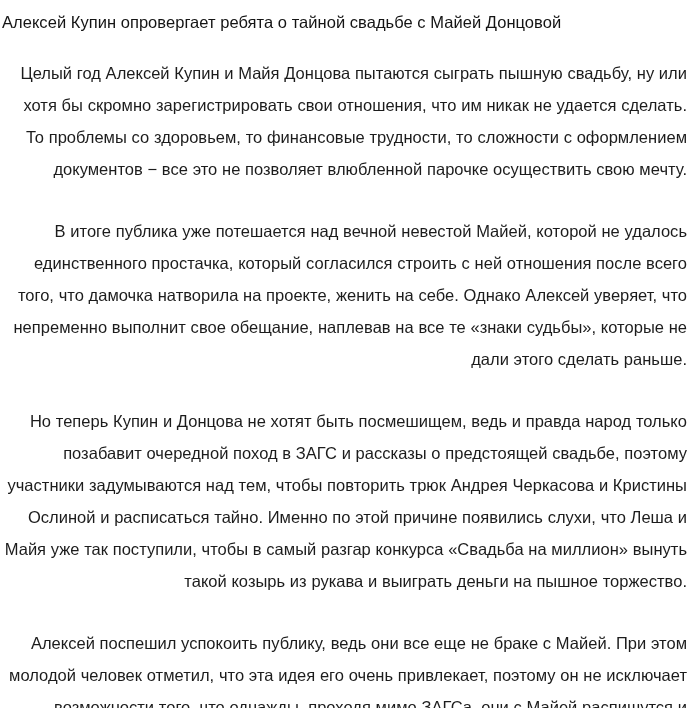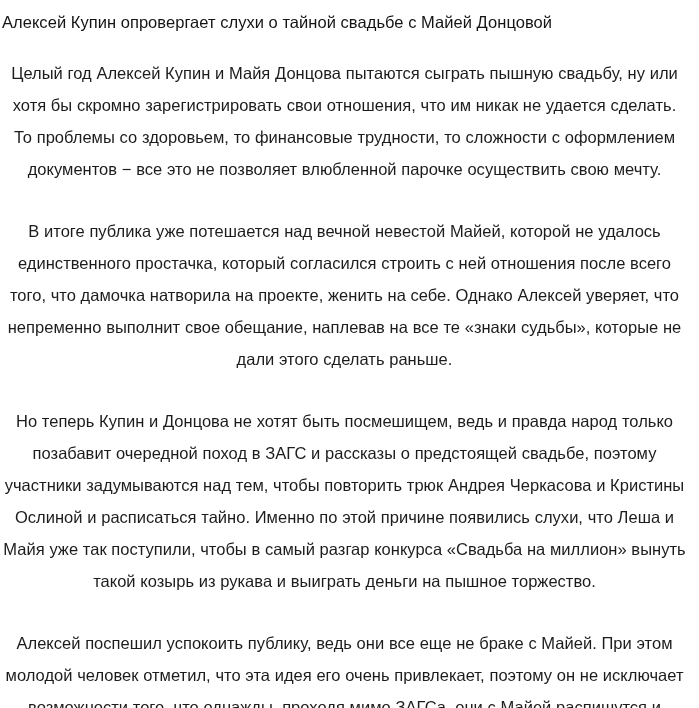--- a/index.html
+++ b/index.html
@@ -29,34 +29,34 @@
     margin: 0 0 19px 0;
     letter-spacing: 0.04px;
     white-space: nowrap;
   }
   .article-body p {
     font-size: 16.5px;
     line-height: 32px;
     font-weight: 400;
     color: #1c1c1c;
     margin: 0 0 30px 0;
-    text-align: center;
+    text-align: right;
     letter-spacing: 0.02px;
     word-spacing: 0.1px;
   }
   .article-body p:last-child {
     margin-bottom: 0;
   }
 </style>
 </head>
 <body>
 
 <article class="article">
 
-  <h1 class="article-title">Алексей Купин опровергает слухи о тайной свадьбе с Майей Донцовой</h1>
+  <h1 class="article-title">Алексей Купин опровергает ребята о тайной свадьбе с Майей Донцовой</h1>
 
   <div class="article-body">
     <p>Целый год Алексей Купин и Майя Донцова пытаются сыграть пышную свадьбу, ну или хотя бы скромно зарегистрировать свои отношения, что им никак не удается сделать. То проблемы со здоровьем, то финансовые трудности, то сложности с оформлением документов − все это не позволяет влюбленной парочке осуществить свою мечту.</p>
     <p>В итоге публика уже потешается над вечной невестой Майей, которой не удалось единственного простачка, который согласился строить с ней отношения после всего того, что дамочка натворила на проекте, женить на себе. Однако Алексей уверяет, что непременно выполнит свое обещание, наплевав на все те «знаки судьбы», которые не дали этого сделать раньше.</p>
     <p>Но теперь Купин и Донцова не хотят быть посмешищем, ведь и правда народ только позабавит очередной поход в ЗАГС и рассказы о предстоящей свадьбе, поэтому участники задумываются над тем, чтобы повторить трюк Андрея Черкасова и Кристины Ослиной и расписаться тайно. Именно по этой причине появились слухи, что Леша и Майя уже так поступили, чтобы в самый разгар конкурса «Свадьба на миллион» вынуть такой козырь из рукава и выиграть деньги на пышное торжество.</p>
     <p>Алексей поспешил успокоить публику, ведь они все еще не браке с Майей. При этом молодой человек отметил, что эта идея его очень привлекает, поэтому он не исключает возможности того, что однажды, проходя мимо ЗАГСа, они с Майей распишутся и никому об этом не расскажут. Но пока этого не произошло. А вот пользователи отметили, что ребята очень изменились за последнее время, и все больше людей верит в их искренние чувства.</p>
   </div>
 
 </article>
 

